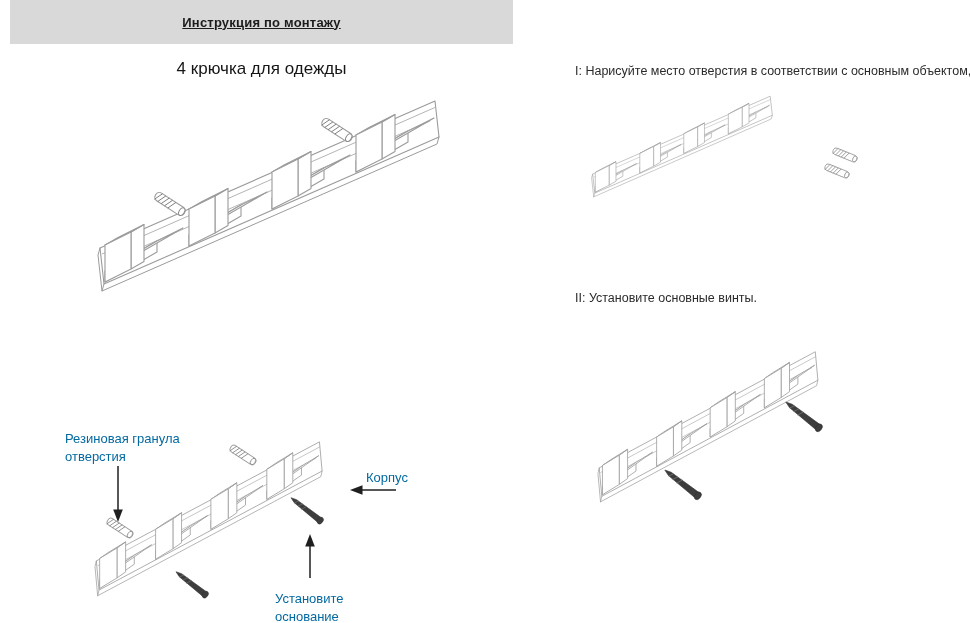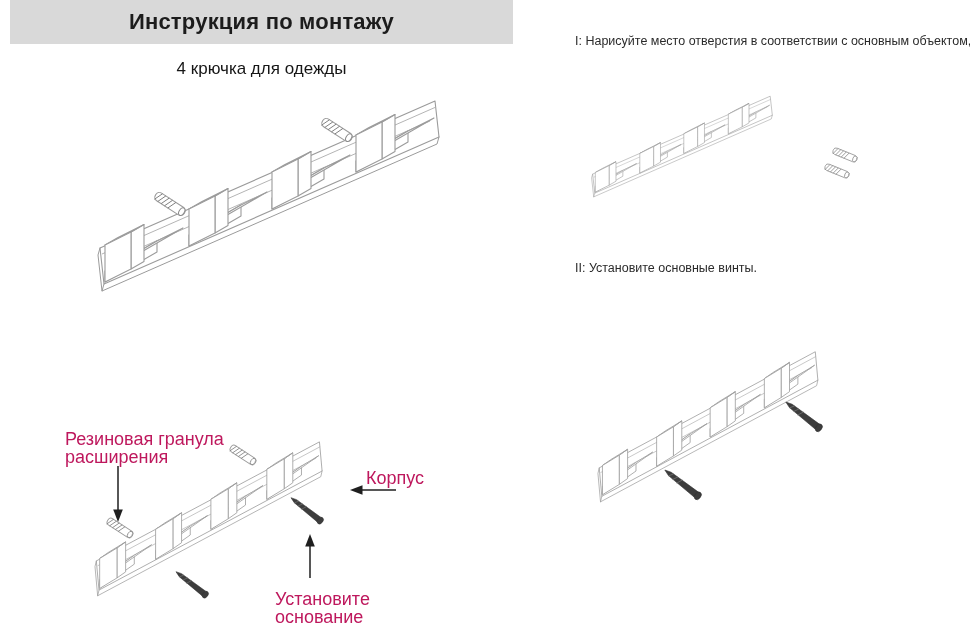--- a/index.html
+++ b/index.html
@@ -16,30 +16,31 @@
     font-family:"Liberation Sans","DejaVu Sans",sans-serif;
     color:var(--ink);
   }
   .abs{position:absolute;}
   .header-bar{
     left:10px;top:0;width:503px;height:44px;
     background:var(--header-bg);
     display:flex;align-items:center;justify-content:center;
   }
   .page-title{
-    font-size:22px;font-weight:700;letter-spacing:.2px;color:#1c1c1c;
+    font-size:13px;font-weight:700;letter-spacing:.2px;color:#1c1c1c;
     white-space:nowrap;
+    text-decoration:underline;
   }
   .subtitle{
     left:10px;top:59px;width:503px;text-align:center;
     font-size:17px;font-weight:400;color:#161616;white-space:nowrap;
   }
   .step-text{font-size:12.5px;line-height:20px;color:#2a2a2a;}
-  .step-text div{white-space:nowrap;}
-  .callout{font-size:18px;line-height:18px;color:#be185d;}
+  .step-text div{white-space:nowrap;margin-top:30px;}
+  .callout{font-size:13px;line-height:18px;color:#0369a1;}
   .callout div{white-space:nowrap;}
 
   
   svg{display:block;}
   .face{fill:#ffffff;stroke:var(--line);stroke-width:1.1;stroke-linejoin:round;}
   .ln{fill:none;stroke:var(--line);stroke-width:1;stroke-linejoin:round;stroke-linecap:round;}
   .ln-soft{fill:none;stroke:var(--line-soft);stroke-width:.9;}
   .hole{fill:#ffffff;stroke:#8a8a8a;stroke-width:1;}
   .screw-body{fill:var(--screw);stroke:#2e2e2e;stroke-width:.6;}
   .rib{fill:none;stroke:#7f7f7f;stroke-width:.9;stroke-linecap:round;}
@@ -129,21 +130,21 @@
 </svg>
 
 <svg class="abs" style="left:578px;top:335px;" width="392" height="185" viewBox="0 0 392 185">
   <use href="#rack" transform="translate(18,12) scale(0.645,0.79)"></use>
   <use href="#screw" transform="translate(227,82) rotate(38) scale(0.9)"></use>
   <use href="#screw" transform="translate(106,150) rotate(38) scale(0.9)"></use>
 </svg>
 
 <div class="abs callout" style="left:65px;top:430px;">
   <div>Резиновая гранула</div>
-  <div>расширения</div>
+  <div>отверстия</div>
 </div>
 <div class="abs callout" style="left:366px;top:469px;text-align:right;">
   <div>Корпус</div>
 </div>
 <div class="abs callout" style="left:275px;top:590px;">
   <div>Установите</div>
   <div>основание</div>
 </div>
 
 </body></html>

